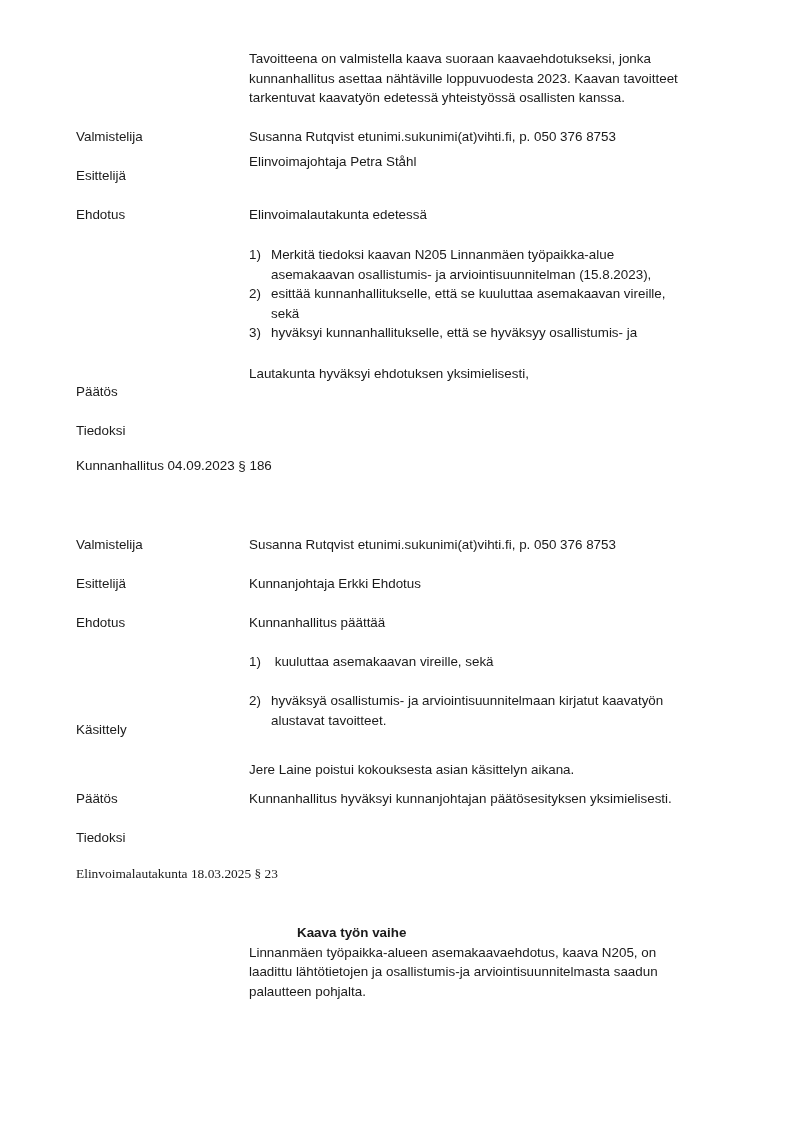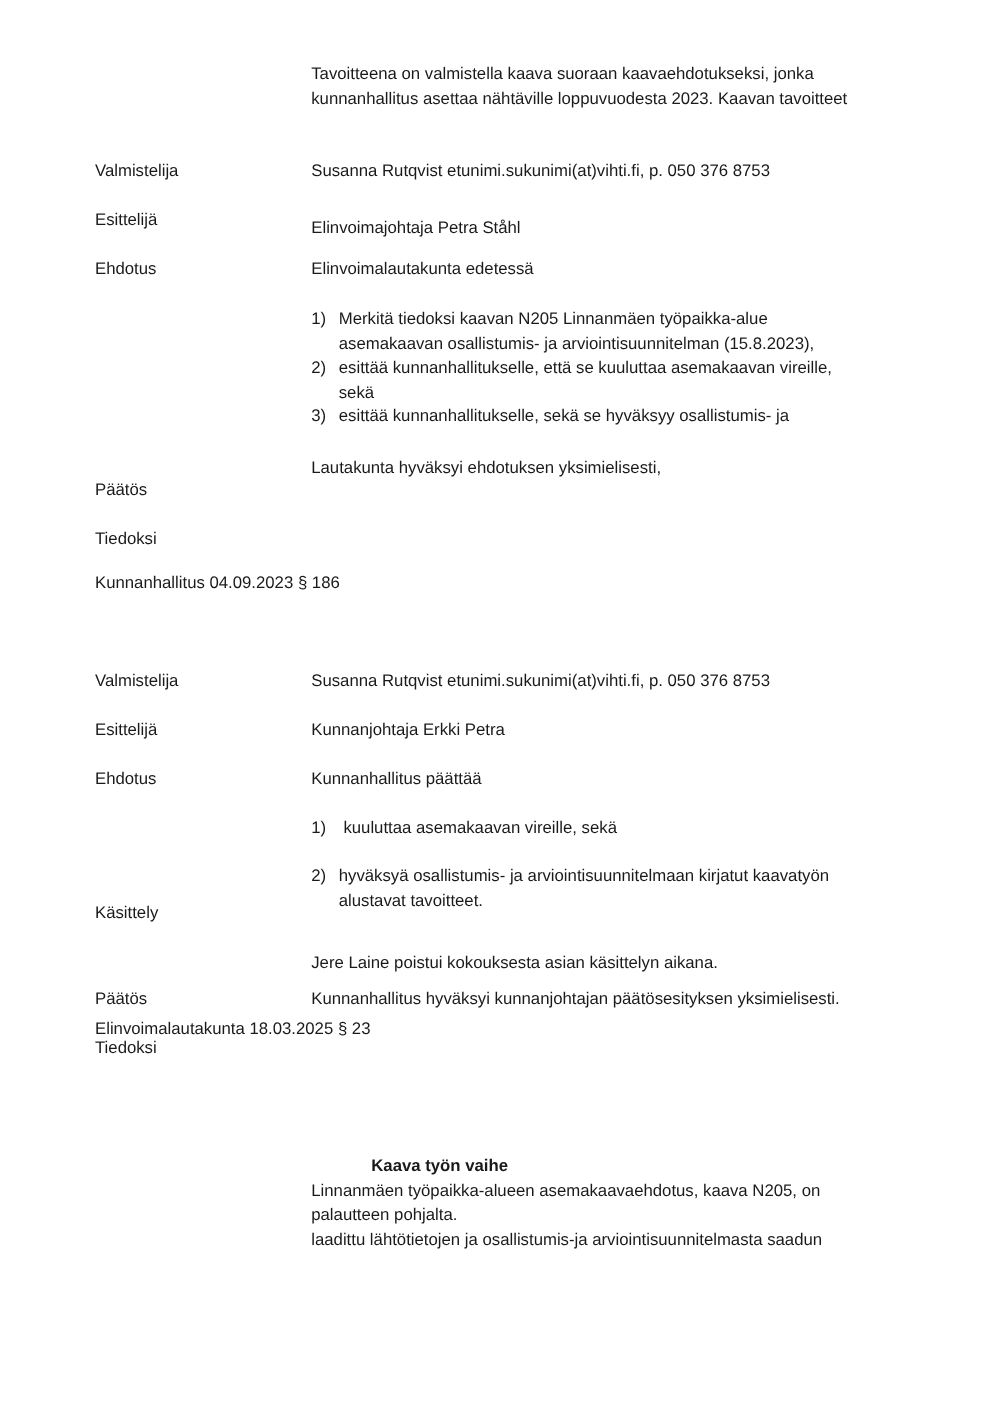--- a/index.html
+++ b/index.html
@@ -16,60 +16,61 @@
     .list li { position: relative; padding-left: 22px; }
     .list li .num { position: absolute; left: 0; top: 0; }
     .bold { font-weight: bold; padding-left: 48px; }
   </style>
 </head>
 <body>
 
 <div class="abs para" style="top:49px;">
   <div>Tavoitteena on valmistella kaava suoraan kaavaehdotukseksi, jonka</div>
   <div>kunnanhallitus asettaa nähtäville loppuvuodesta 2023. Kaavan tavoitteet</div>
+  <div>tarkentuvat kaavatyön edetessä yhteistyössä osallisten kanssa.</div>
 </div>
 
 <div class="abs label" style="top:127px;">Valmistelija</div>
 <div class="abs val" style="top:127px;">Susanna Rutqvist etunimi.sukunimi(at)vihti.fi, p. 050 376 8753</div>
 
 <div class="abs label" style="top:166px;">Esittelijä</div>
-<div class="abs val" style="top:172px;">Elinvoimajohtaja Petra Ståhl</div>
+<div class="abs val" style="top:152px;">Elinvoimajohtaja Petra Ståhl</div>
 
 <div class="abs label" style="top:205px;">Ehdotus</div>
 <div class="abs val" style="top:205px;">Elinvoimalautakunta edetessä</div>
 
 <ol class="abs list" style="top:245px;">
   <li>
     <span class="num">1)</span>
     <div>Merkitä tiedoksi kaavan N205 Linnanmäen työpaikka-alue</div>
     <div>asemakaavan osallistumis- ja arviointisuunnitelman (15.8.2023),</div>
   </li>
   <li>
     <span class="num">2)</span>
     <div>esittää kunnanhallitukselle, että se kuuluttaa asemakaavan vireille,</div>
     <div>sekä</div>
   </li>
   <li>
     <span class="num">3)</span>
-    <div>esittää kunnanhallitukselle, sekä se hyväksyy osallistumis- ja</div>
+    <div>hyväksyi kunnanhallitukselle, että se hyväksyy osallistumis- ja</div>
   </li>
 </ol>
 
 <div class="abs label" style="top:382px;">Päätös</div>
 <div class="abs val" style="top:364px;">Lautakunta hyväksyi ehdotuksen yksimielisesti,</div>
 
 <div class="abs label" style="top:421px;">Tiedoksi</div>
 
 <div class="abs label" style="top:456px;">Kunnanhallitus 04.09.2023 § 186</div>
 
 <div class="abs label" style="top:535px;">Valmistelija</div>
 <div class="abs val" style="top:535px;">Susanna Rutqvist  etunimi.sukunimi(at)vihti.fi, p. 050 376 8753</div>
 
 <div class="abs label" style="top:574px;">Esittelijä</div>
-<div class="abs val" style="top:574px;">Kunnanjohtaja Erkki Petra</div>
+<div class="abs val" style="top:574px;">Kunnanjohtaja Erkki Ehdotus</div>
 
 <div class="abs label" style="top:613px;">Ehdotus</div>
 <div class="abs val" style="top:613px;">Kunnanhallitus päättää</div>
 
 <ol class="abs list" style="top:652px;">
   <li>
     <span class="num">1)</span>
     <div style="white-space:pre;"> kuuluttaa asemakaavan vireille, sekä</div>
   </li>
 </ol>
@@ -82,20 +83,20 @@
 </ol>
 
 <div class="abs label" style="top:720px;text-align:center;">Käsittely</div>
 <div class="abs val" style="top:760px;text-align:center;">Jere Laine poistui kokouksesta asian käsittelyn aikana.</div>
 
 <div class="abs label" style="top:789px;">Päätös</div>
 <div class="abs val" style="top:789px;">Kunnanhallitus hyväksyi kunnanjohtajan päätösesityksen yksimielisesti.</div>
 
 <div class="abs label" style="top:828px;">Tiedoksi</div>
 
-<div class="abs label" style="top:813px;">Elinvoimalautakunta 18.03.2025 § 23</div>
+<div class="abs label" style="top:864px;font-family:Liberation Serif, serif;">Elinvoimalautakunta 18.03.2025 § 23</div>
 
 <div class="abs para" style="top:923px;">
   <div class="bold">Kaava työn vaihe</div>
   <div>Linnanmäen työpaikka-alueen asemakaavaehdotus, kaava N205, on</div>
+  <div>laadittu lähtötietojen ja osallistumis-ja arviointisuunnitelmasta saadun</div>
   <div>palautteen pohjalta.</div>
-  <div>laadittu lähtötietojen ja osallistumis-ja arviointisuunnitelmasta saadun</div>
 </div>
 
 </body></html>

